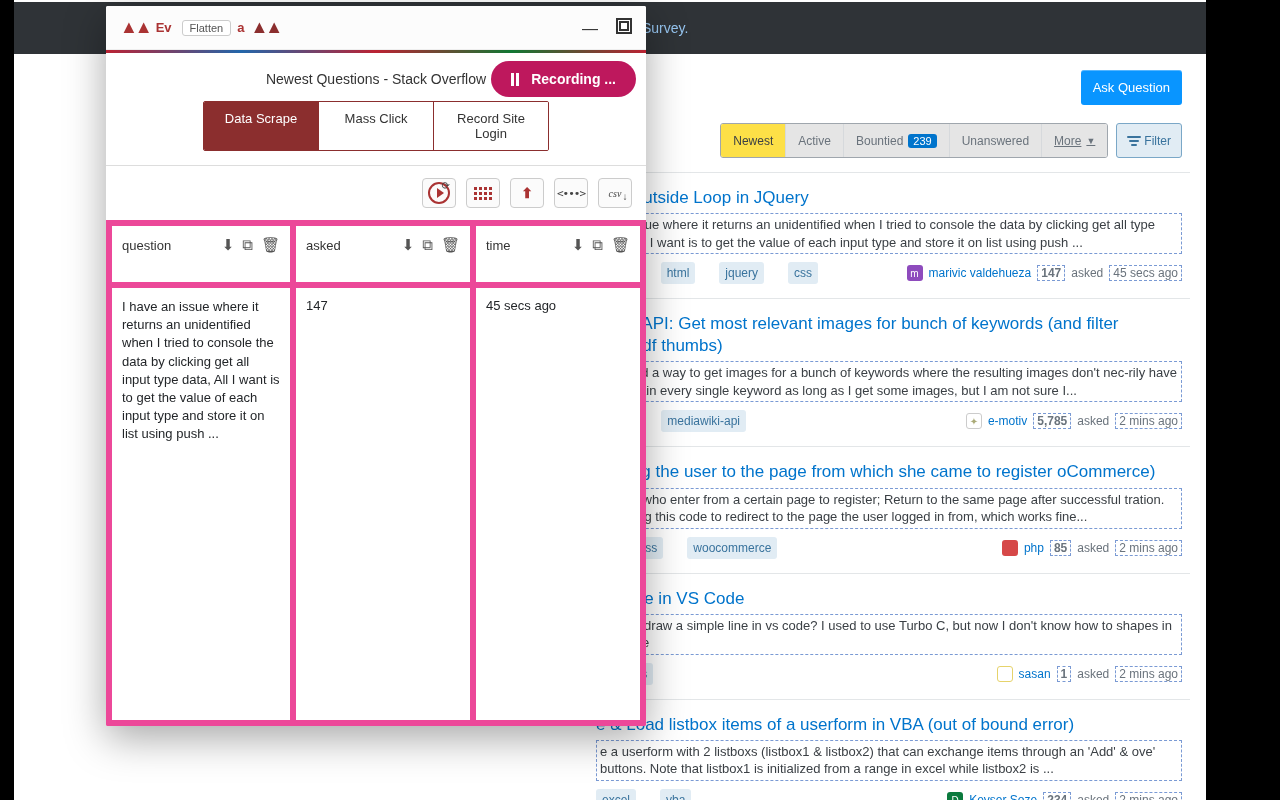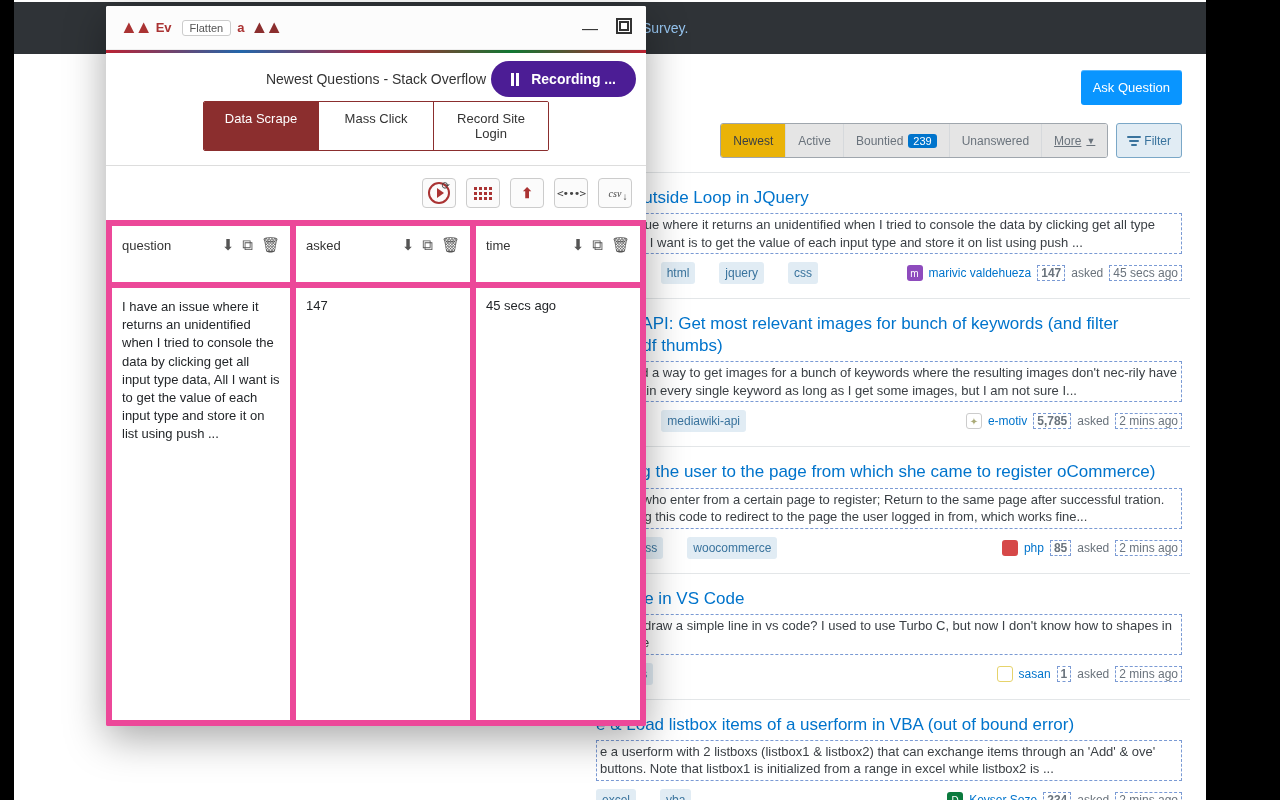--- a/index.html
+++ b/index.html
@@ -17,21 +17,21 @@
 .so-page { position: absolute; left: 496px; right: 74px; top: 54px; bottom: 0; background: #fff; padding: 16px 16px 0 0; }
 .so-header-row { display: flex; justify-content: space-between; align-items: center; margin-bottom: 18px; padding-right: 8px;}
 .so-title { font-size: 26px; font-weight: 400; color: #232629; }
 .ask-btn { background: #0995ff; color: #fff; border: none; border-radius: 3px; padding: 10px 12px; font-size: 13px; cursor: pointer; box-shadow: inset 0 1px 0 rgba(255,255,255,.3); }
 .so-subhead { display: flex; justify-content: space-between; align-items: center; margin-bottom: 14px; padding-right: 8px;}
 .so-count { font-size: 17px; }
 .tab-group { display: flex; align-items: center; gap: 8px; }
 .tabbar { display: flex; border: 1px solid #9fa6ad; border-radius: 3px; overflow: hidden; height: 35px; }
 .tabbar .tab { padding: 8px 12px; font-size: 12px; color: #6a737c; background: #e5e5e5; border-right: 1px solid #d6d9dc; display: flex; align-items: center; gap: 5px; }
 .tabbar .tab:last-child { border-right: none; text-decoration: underline; }
-.tabbar .tab.active { background: #eab308; color: #3b4045; }
+.tabbar .tab.active { background: #fde047; color: #3b4045; }
 .badge-blue { background: #0074cc; color: #fff; border-radius: 3px; padding: 1px 5px; font-size: 11px; }
 .filter-btn { border: 1px solid #7aa7c7; background: #e1ecf4; color: #39739d; border-radius: 3px; padding: 8px 10px; font-size: 12px; display: flex; align-items: center; gap: 5px; height: 35px;}
 .chev { font-size: 9px; color: #6a737c; }
 
 
 .qlist { }
 .qitem { border-top: 1px solid #e3e6e8; padding: 14px 8px 14px 0; display: flex; }
 .qvotes { width: 100px; text-align: right; padding-right: 16px; padding-top: 3px; font-size: 13px; color: #6a737c; flex-shrink: 0;}
 .qbody { flex: 1; min-width: 0; }
 .qtitle { color: #0074cc; font-size: 17px; line-height: 1.3; margin-bottom: 4px; }
@@ -51,21 +51,21 @@
 
 .panel { position: absolute; left: 106px; top: 6px; width: 540px; height: 720px; background: #fff; box-shadow: 0 12px 40px rgba(0,0,0,.35); border-radius: 2px; display: flex; flex-direction: column; overflow: hidden; }
 .panel-top { height: 44px; display: flex; align-items: center; justify-content: space-between; padding: 0 14px; border-bottom: 1px solid #eee; background: #fcfcfc;}
 .brand { display: flex; align-items: center; gap: 6px; font-size: 13px; color: #7a2e2e;}
 .brand .logo { color: #a33; font-size: 18px; letter-spacing: -3px;}
 .brand .flat { background: #fff; border: 1px solid #ccc; border-radius: 3px; padding: 1px 7px; font-size: 11px; color: #555; margin-left: 4px;}
 .winbtns { display: flex; gap: 18px; font-size: 16px; color: #333;}
 .gradient-line { height: 3px; background: linear-gradient(90deg, #b23, #26a, #b23, #173, #b23); }
 .panel-title-row { display: flex; align-items: center; justify-content: center; position: relative; padding: 18px 0 14px; }
 .panel-title { font-size: 14px; color: #333; }
-.rec-pill { position: absolute; right: 10px; background: #4c1d95; color: #fff; border-radius: 26px; padding: 10px 20px; font-size: 14px; font-weight: 600; display: flex; align-items: center; gap: 12px;}
+.rec-pill { position: absolute; right: 10px; background: #be185d; color: #fff; border-radius: 26px; padding: 10px 20px; font-size: 14px; font-weight: 600; display: flex; align-items: center; gap: 12px;}
 .pause-icon { display: inline-flex; gap: 2px; }
 .pause-icon span { width: 3px; height: 13px; background: #fff; display:inline-block;}
 .seg { display: flex; border: 1px solid #8b2e2e; border-radius: 2px; overflow: hidden; margin: 0 auto 14px; width: 346px;}
 .seg .item { flex: 1; text-align: center; padding: 9px 8px; font-size: 13px; color: #333; border-right: 1px solid #8b2e2e; background:#fff;}
 .seg .item:last-child { border-right: none; }
 .seg .item.active { background: #8b2e2e; color: #fff; }
 .divider { height: 1px; background: #ddd; width: 100%; }
 .toolbar-row { display: flex; justify-content: flex-end; gap: 10px; padding: 12px 14px 12px; }
 .tbtn { width: 34px; height: 30px; border: 1px solid #ccc; border-radius: 4px; display: flex; align-items: center; justify-content: center; font-size: 14px; color: #444; background: #fbfbfb;}
 .grid-icon{ display:grid; grid-template-columns:repeat(4,3px); grid-template-rows:repeat(3,3px); gap:2px;}

